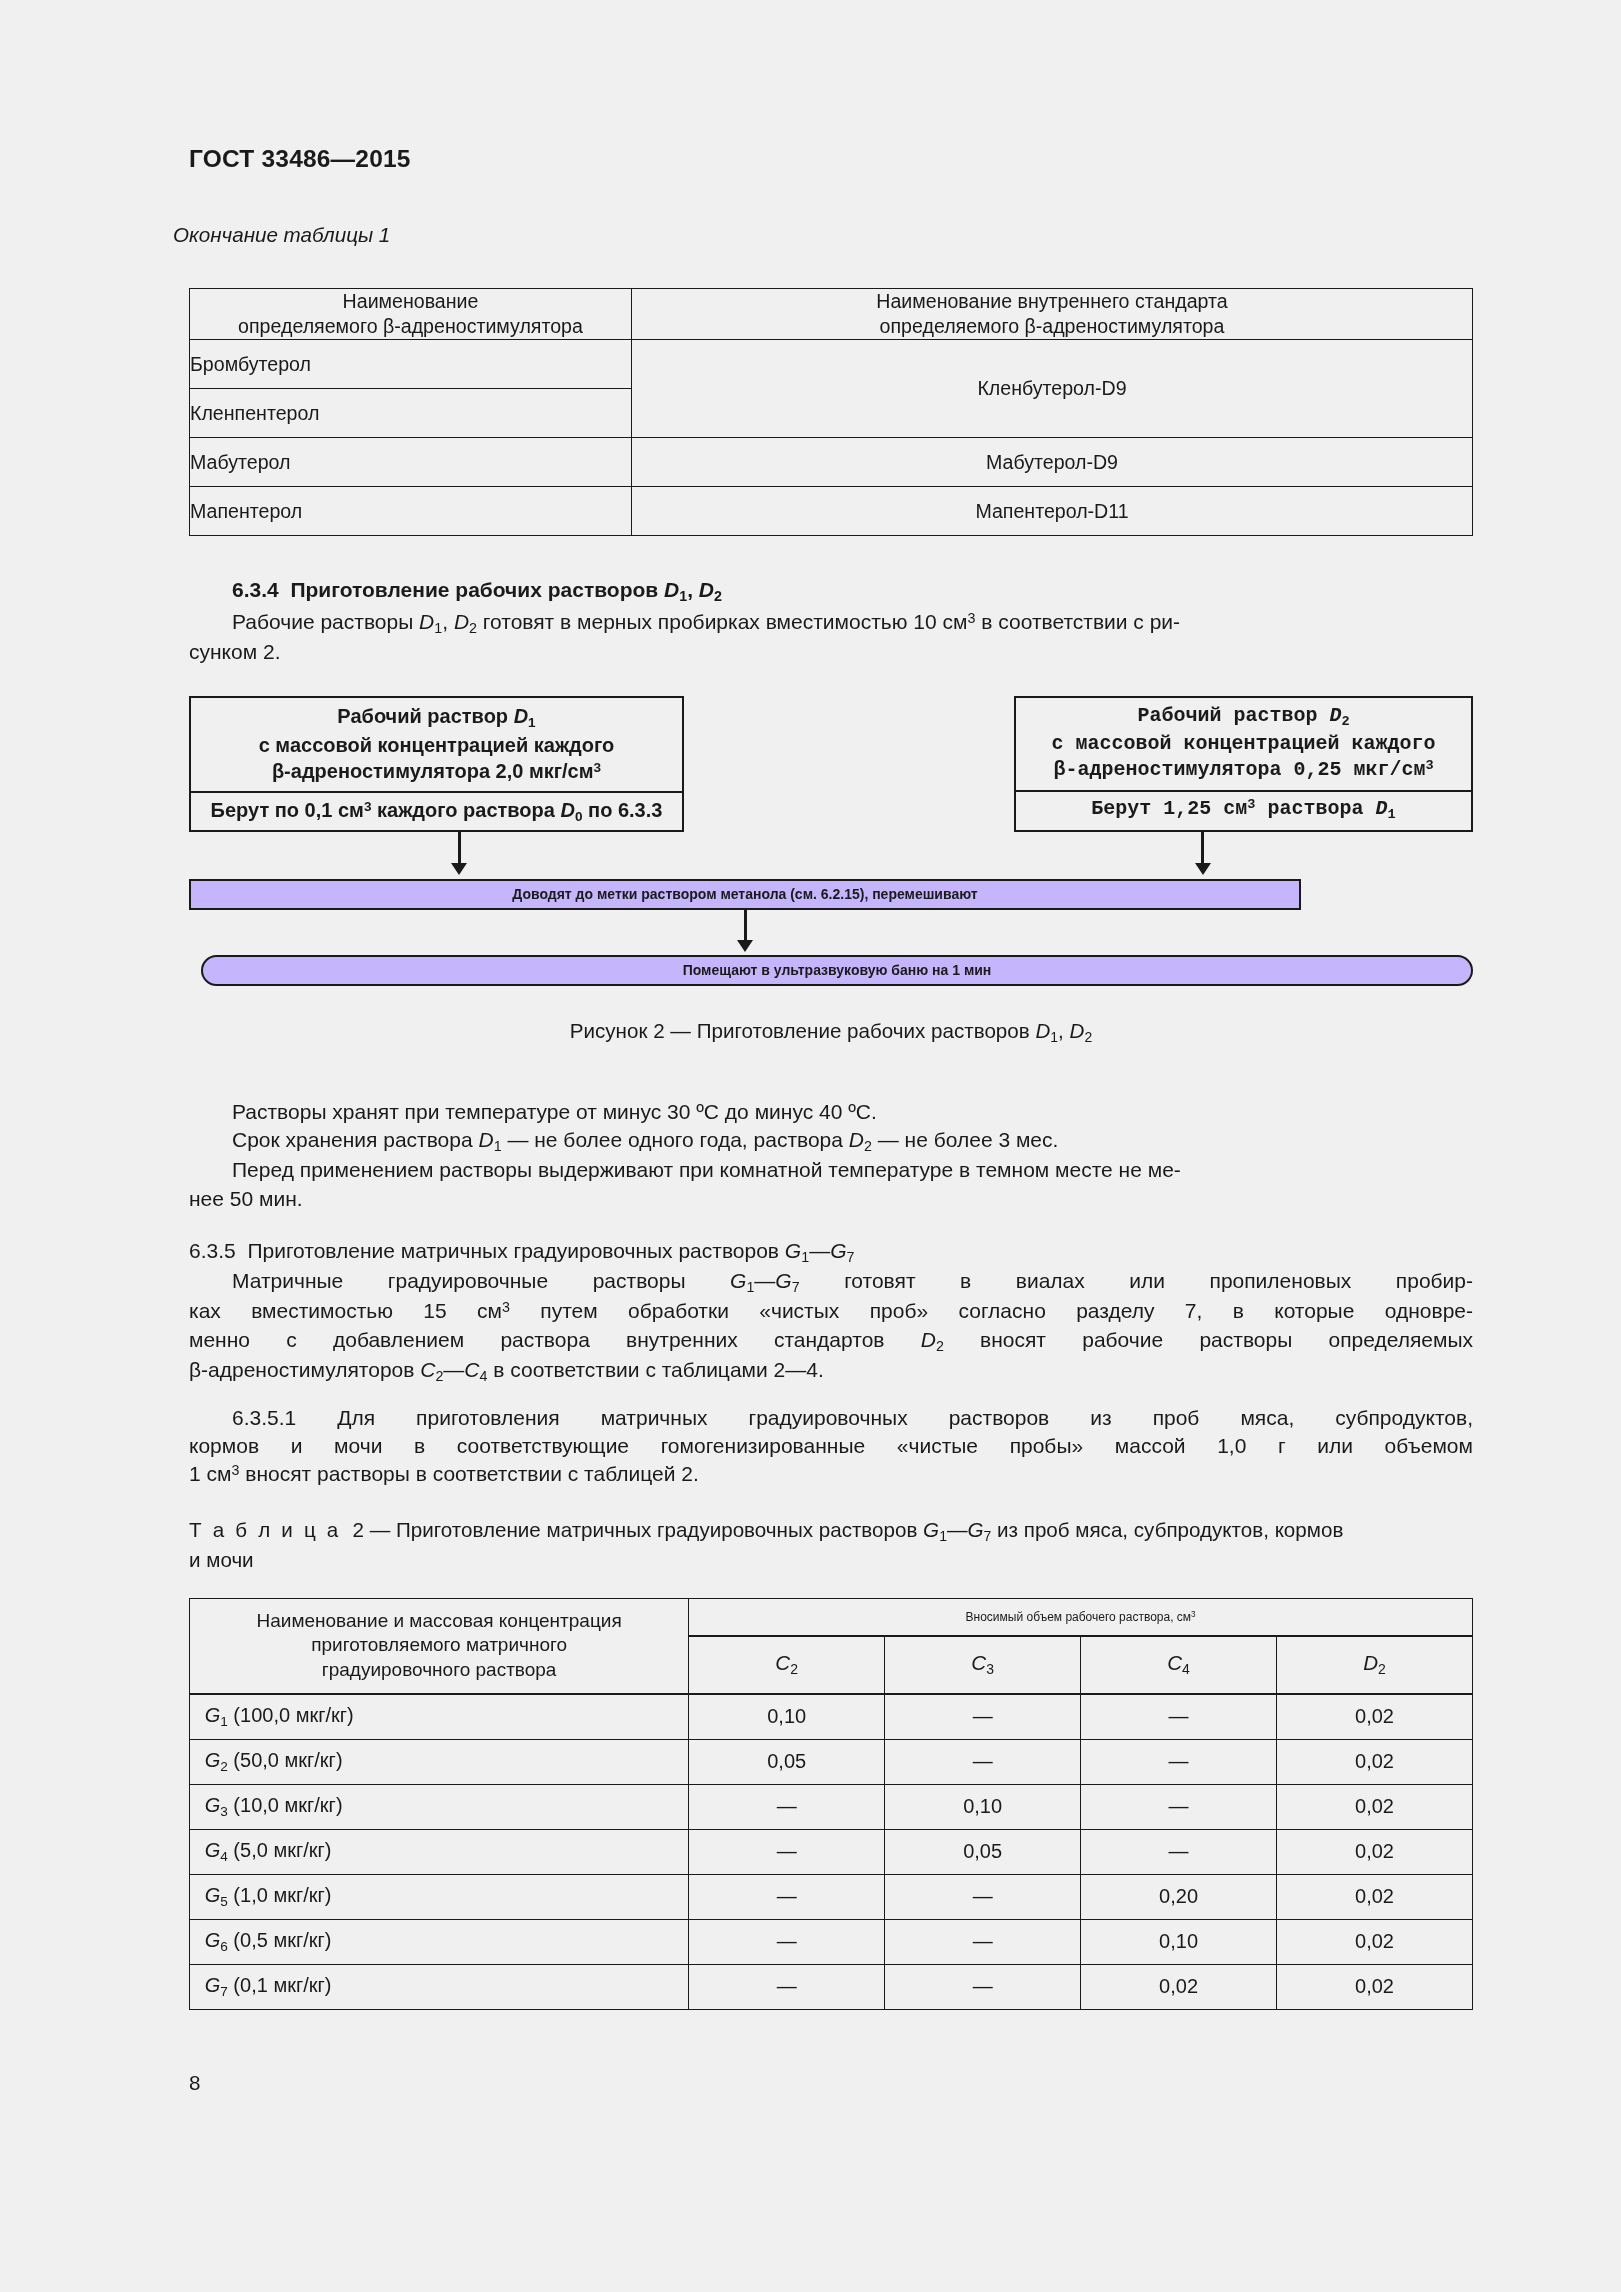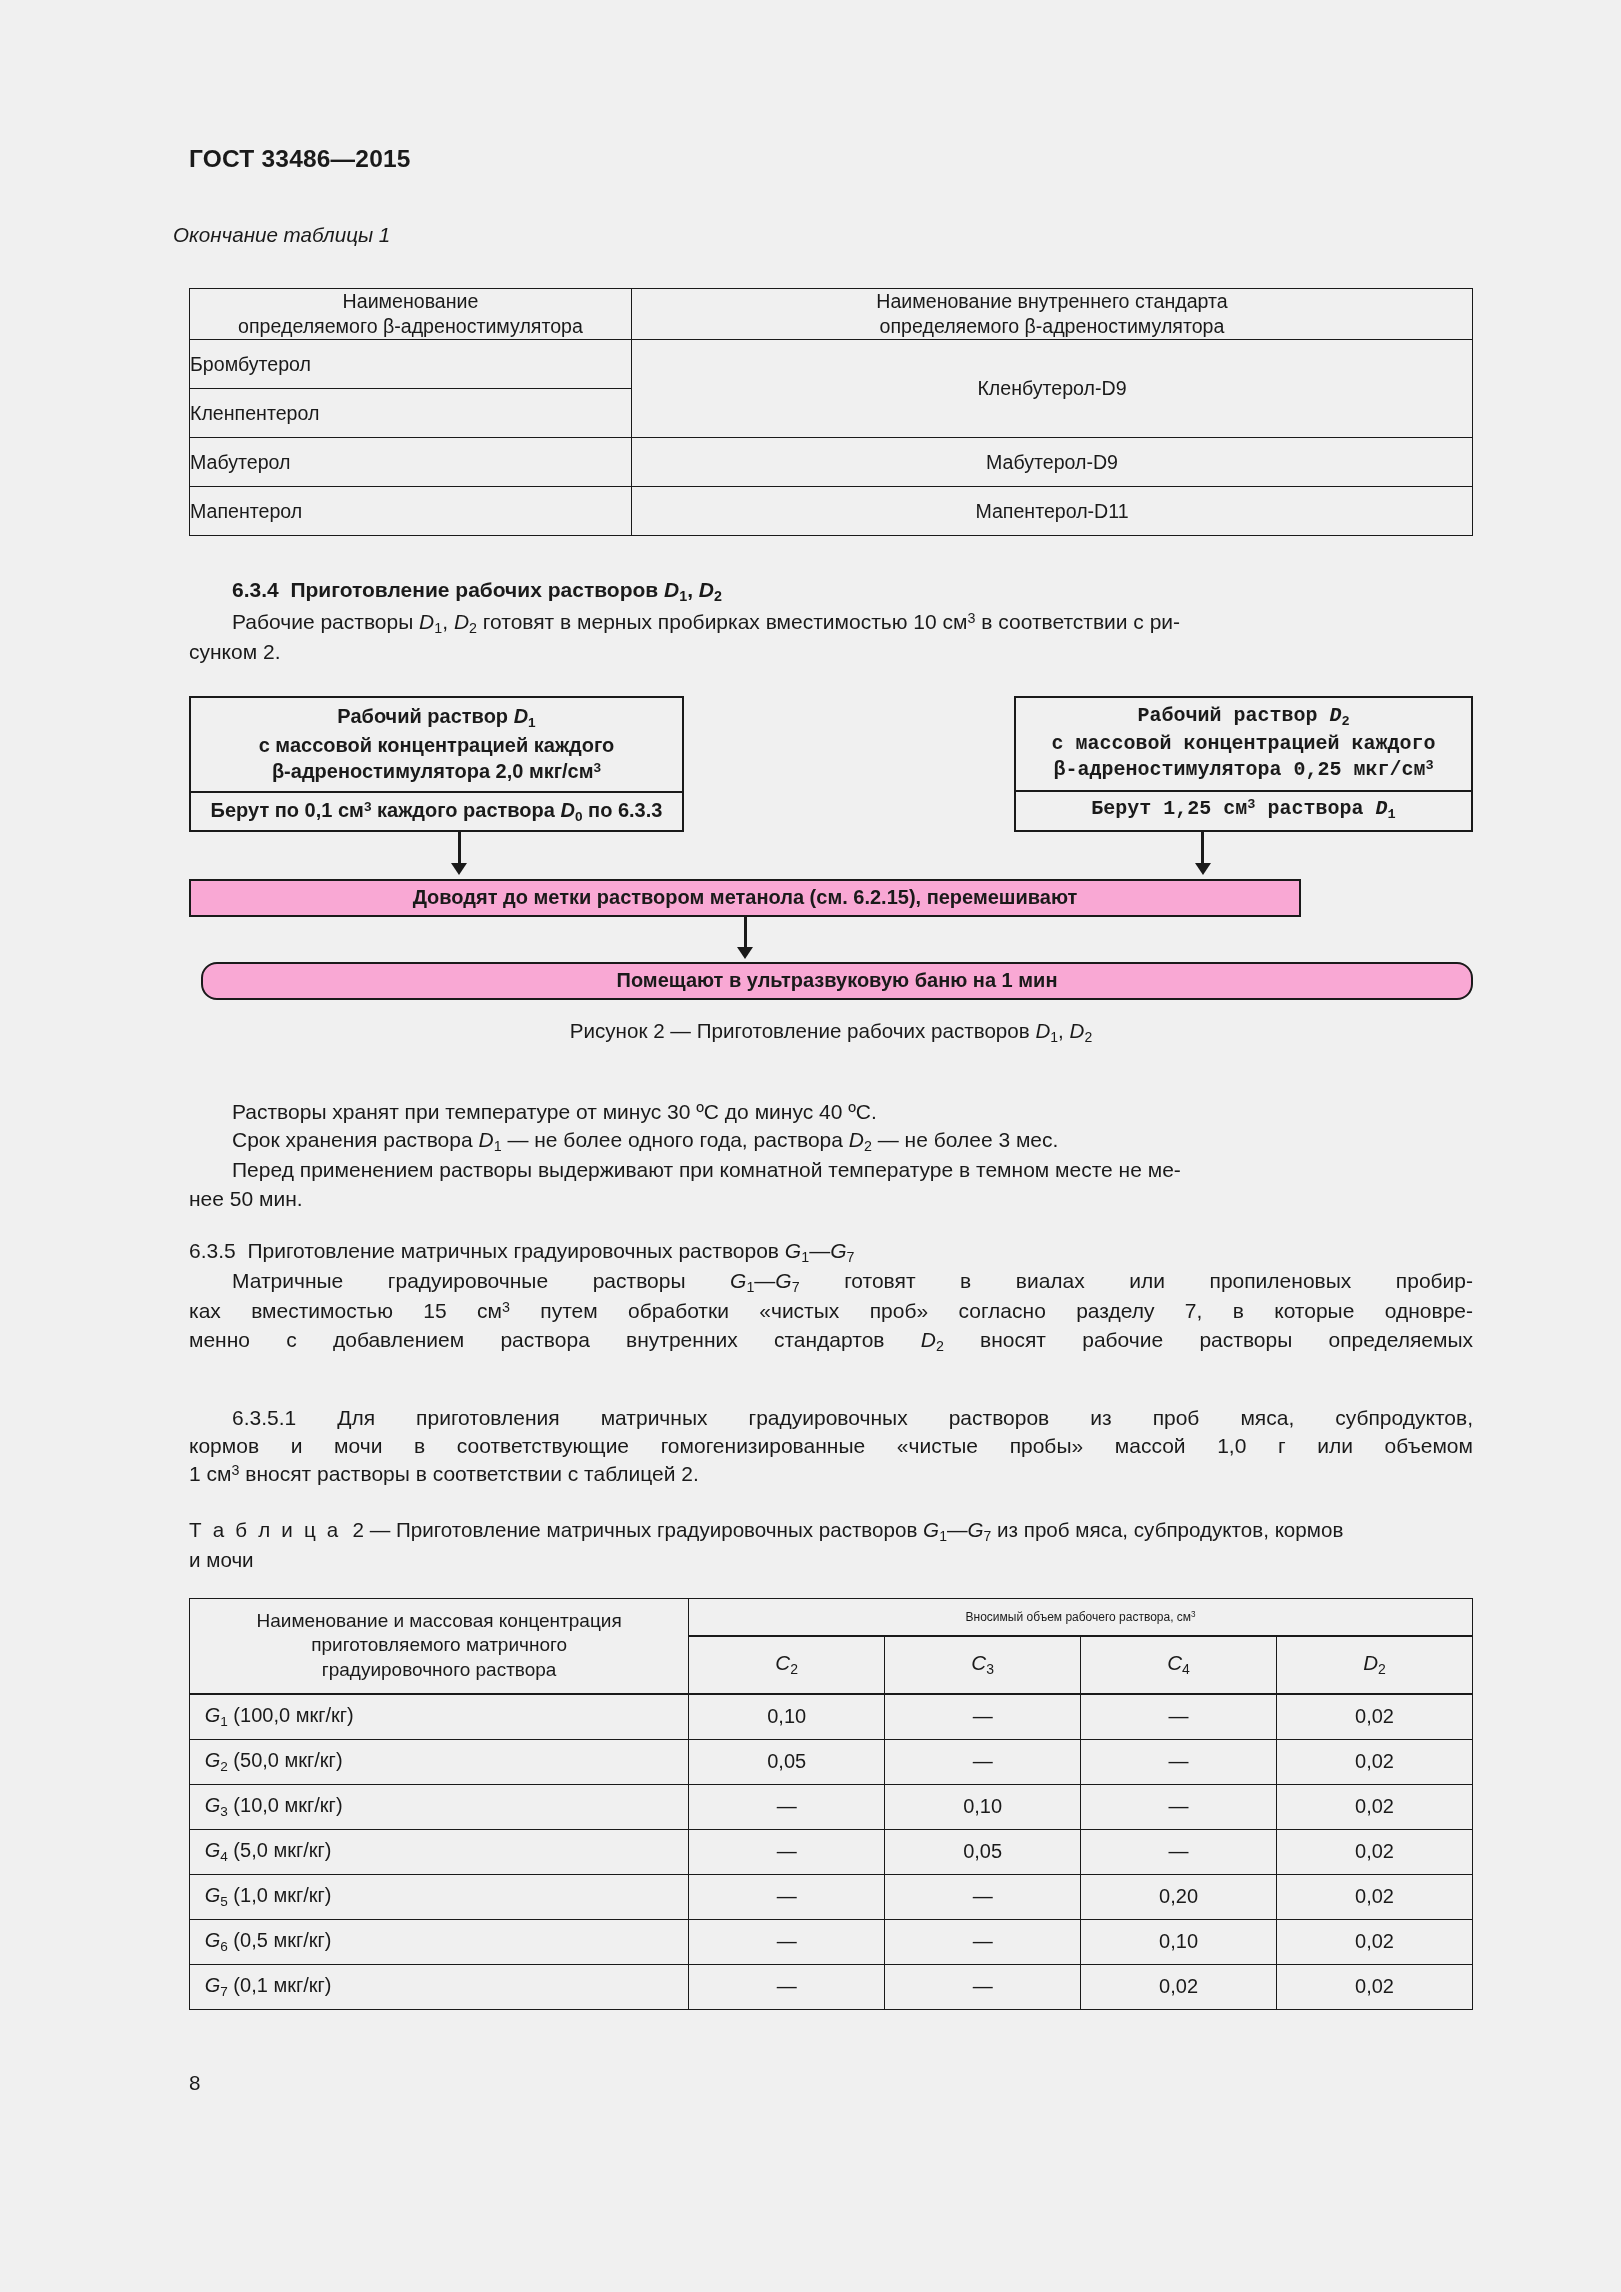--- a/index.html
+++ b/index.html
@@ -148,23 +148,23 @@
   .arrow-head {
     position: absolute;
     width: 0; height: 0;
     border-left: 8.8px solid transparent;
     border-right: 8.8px solid transparent;
     border-top: 12.7px solid #1a1a1a;
   }
 
   .fwide {
     border: 2.5px solid #1a1a1a;
-    background: #f9a8d4;
+    background: #c4b5fd;
     font-weight: bold;
-    font-size: 20px;
+    font-size: 14px;
     text-align: center;
     padding: 4.9px 7.8px 5.9px;
     box-sizing: border-box;
   }
   .fwide-1 { width: 1112px; margin-left: 0px; }
   .fwide-2 { width: 1272px; margin-left: 12px; border-radius: 16px; }
 
   .fig-caption {
     position: absolute;
     left: 189px;
@@ -377,20 +377,23 @@
     </p>
     <p class="para ind" style="text-align:justify; text-align-last:justify;">
       <span>Матричные градуировочные растворы </span><span class="var">G</span><sub>1</sub><span>—</span><span class="var">G</span><sub>7</sub><span> готовят в виалах или пропиленовых пробир-</span>
     </p>
     <p class="para" style="text-align-last:justify;">
       <span>ках вместимостью 15 см</span><sup>3</sup><span> путем обработки «чистых проб» согласно разделу 7, в которые одновре-</span>
     </p>
     <p class="para" style="text-align-last:justify;">
       <span>менно с добавлением раствора внутренних стандартов </span><span class="var">D</span><sub>2</sub><span> вносят рабочие растворы определяемых</span>
     </p>
+    <p class="para">
+      <span>β-адреностимуляторов </span><span class="var">C</span><sub>2</sub><span>—</span><span class="var">C</span><sub>4</sub><span> в соответствии с таблицами 2—4.</span>
+    </p>
   </div>
 
   <div class="s6351">
     <p class="para ind" style="text-align-last:justify;">
       <span>6.3.5.1</span>&nbsp;<span>Для приготовления матричных градуировочных растворов из проб мяса, субпродуктов,</span>
     </p>
     <p class="para" style="text-align-last:justify;">кормов и мочи в соответствующие гомогенизированные «чистые пробы» массой 1,0 г или объемом</p>
     <p class="para">
       <span>1 см</span><sup>3</sup><span> вносят растворы в соответствии с таблицей 2.</span>
     </p>

